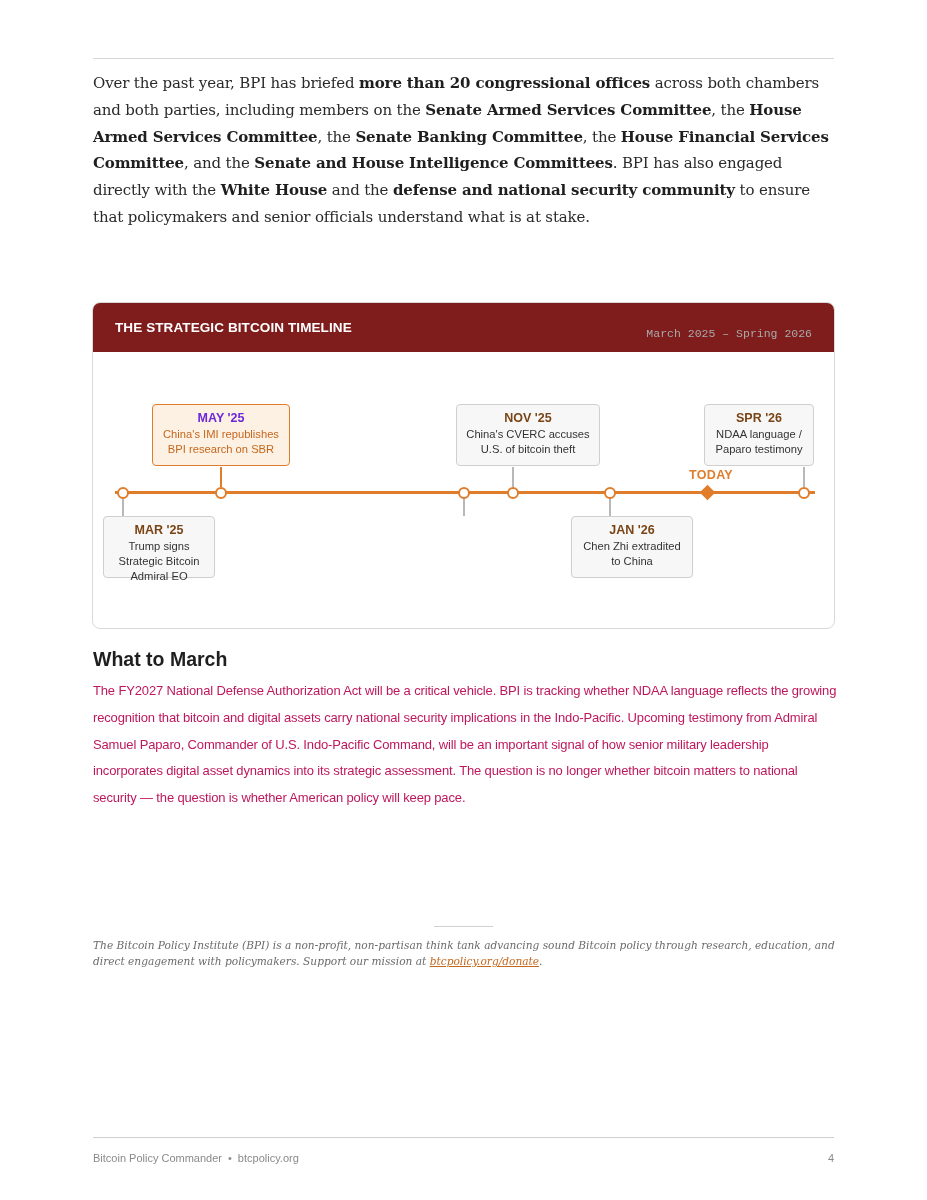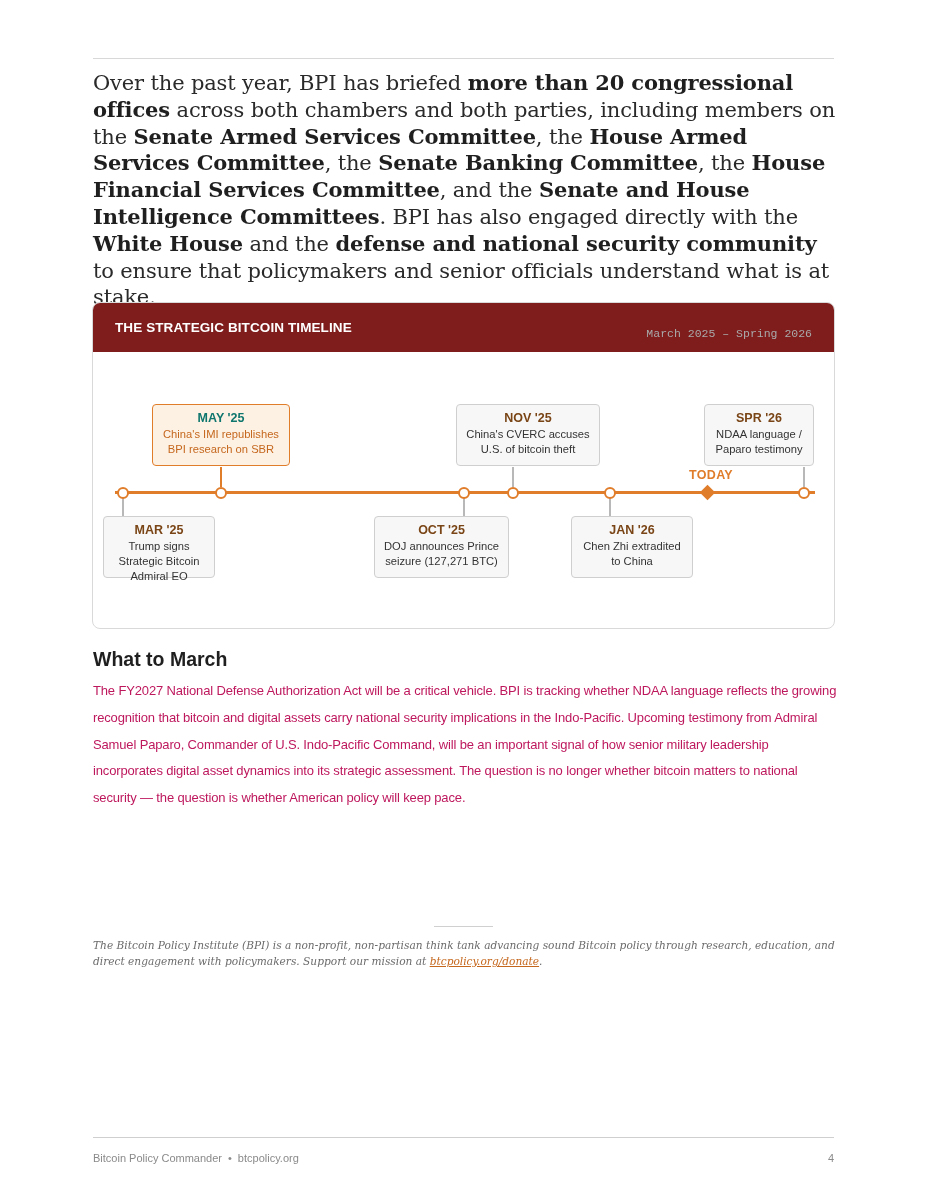--- a/index.html
+++ b/index.html
@@ -3,21 +3,21 @@
 <meta charset="utf-8">
 <style>
   * { box-sizing: border-box; margin: 0; padding: 0; }
   html, body { width: 927px; height: 1200px; background: #ffffff; overflow: hidden; }
   body { position: relative; color: #1f1f1f; }
 
   .top-rule { position: absolute; left: 93px; top: 58px; width: 741px; height: 1px; background: #d8d8d8; }
 
   .intro {
     position: absolute; left: 93px; top: 70px; width: 745px;
-    font-family: "DejaVu Serif", serif; font-size: 21px; line-height: 26.8px; color: #2a2a2a;
+    font-family: "DejaVu Serif", serif; font-size: 15px; line-height: 26.8px; color: #2a2a2a;
     letter-spacing: -0.15px;
   }
   .intro b { font-weight: bold; color: #1f1f1f; }
 
   .timeline-card {
     position: absolute; left: 92px; top: 302px; width: 743px; height: 327px;
     border: 1px solid #d9d9d9; border-radius: 8px; overflow: hidden; background: #fff;
   }
   .tl-header {
     height: 49px; background: #7f1d1d; display: flex; align-items: center; justify-content: space-between;
@@ -41,21 +41,21 @@
   .stem.down { top: 146px; height: 18px; }
   .stem.orange { background: #e07d2b; }
 
   .event {
     position: absolute; border: 1.5px solid #cfcfcf; border-radius: 4px; background: #f7f7f7;
     text-align: center; font-family: "Liberation Sans", sans-serif; padding: 6px 6px 4px 6px;
   }
   .event .date { font-weight: bold; font-size: 12.5px; color: #7a4516; margin-bottom: 2px; }
   .event .desc { font-size: 11.2px; line-height: 15px; color: #333; }
   .event.highlight { border-color: #e07d2b; background: #fdf1e4; }
-  .event.highlight .date { color: #0f766e; }
+  .event.highlight .date { color: #6d28d9; }
   .event.highlight .desc { color: #c5671d; }
 
   .today-label {
     position: absolute; top: 116px; left: 585px; width: 55px; text-align: right;
     font-family: "Liberation Sans", sans-serif; font-weight: bold; font-size: 12.5px; color: #e07d2b; letter-spacing: 0.3px;
   }
 
   .watch-title {
     position: absolute; left: 93px; top: 648px; font-family: "Liberation Sans", sans-serif;
     font-size: 19.5px; font-weight: bold; color: #1f1f1f;
@@ -105,24 +105,20 @@
 
     <div class="stem up orange" style="left:128px"></div>
     <div class="dot" style="left:128px"></div>
     <div class="event highlight" style="left:59px; top:52px; width:138px; height:62px">
       <div class="date">MAY '25</div>
       <div class="desc">China's IMI republishes BPI research on SBR</div>
     </div>
 
     <div class="stem down" style="left:371px"></div>
     <div class="dot" style="left:371px"></div>
-    <div class="event" style="left:281px; top:164px; width:135px; height:62px">
-      <div class="date">OCT '25</div>
-      <div class="desc">DOJ announces Prince seizure (127,271 BTC)</div>
-    </div>
 
     <div class="stem up" style="left:420px"></div>
     <div class="dot" style="left:420px"></div>
     <div class="event" style="left:363px; top:52px; width:144px; height:62px">
       <div class="date">NOV '25</div>
       <div class="desc">China's CVERC accuses U.S. of bitcoin theft</div>
     </div>
 
     <div class="stem down" style="left:517px"></div>
     <div class="dot" style="left:517px"></div>

